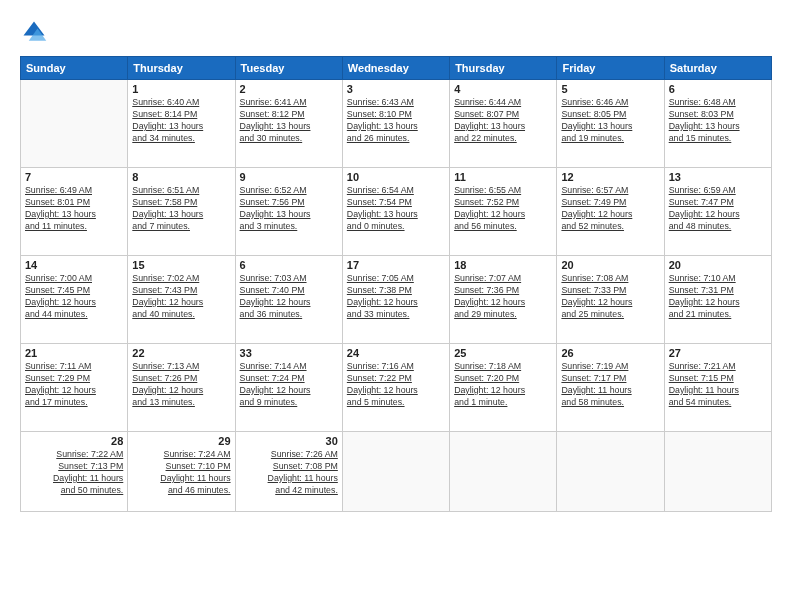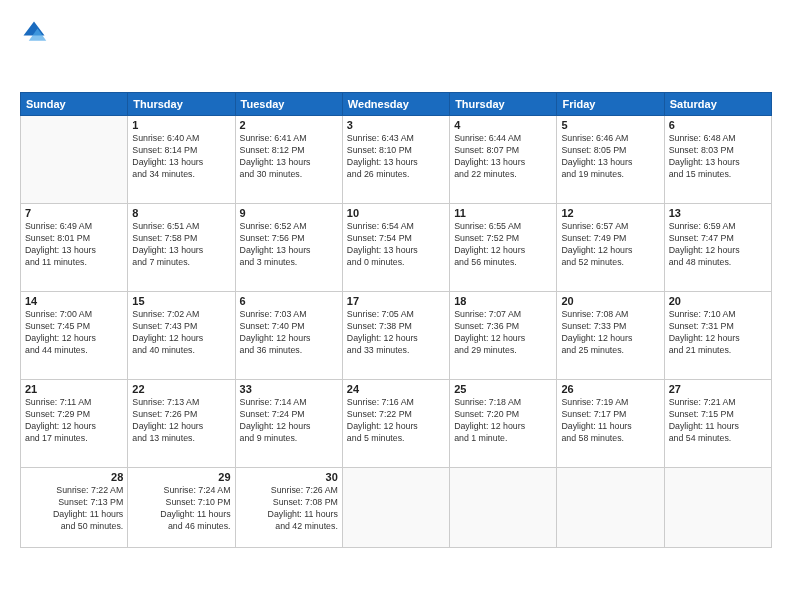--- a/index.html
+++ b/index.html
@@ -9,21 +9,20 @@
       width: 792px;
       height: 612px;
       overflow: hidden;
     }
     .page {
       width: 792px;
       height: 466px;
       padding: 18px 20px 8px 20px;
       display: flex;
       flex-direction: column;
-      gap: 36px;
     }
     .header {
       display: flex;
       justify-content: space-between;
       align-items: flex-start;
       margin-bottom: 10px;
     }
     .logo {
       display: flex;
       align-items: center;
@@ -88,20 +87,21 @@
       font-weight: bold;
       font-size: 11px;
       display: block;
       margin-bottom: 2px;
       color: #222;
     }
     .day-info {
       color: #333;
       font-size: 8.8px;
       line-height: 1.35;
+      text-decoration: underline;
     }
     .empty-cell {
       background: #f9f9f9;
     }
     .week-row td {
       height: 88px;
     }
     .last-row td {
       height: 80px;
       text-align: right;

